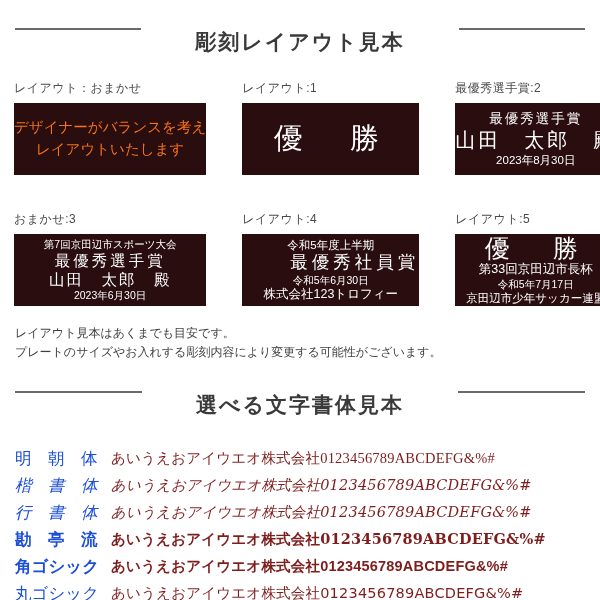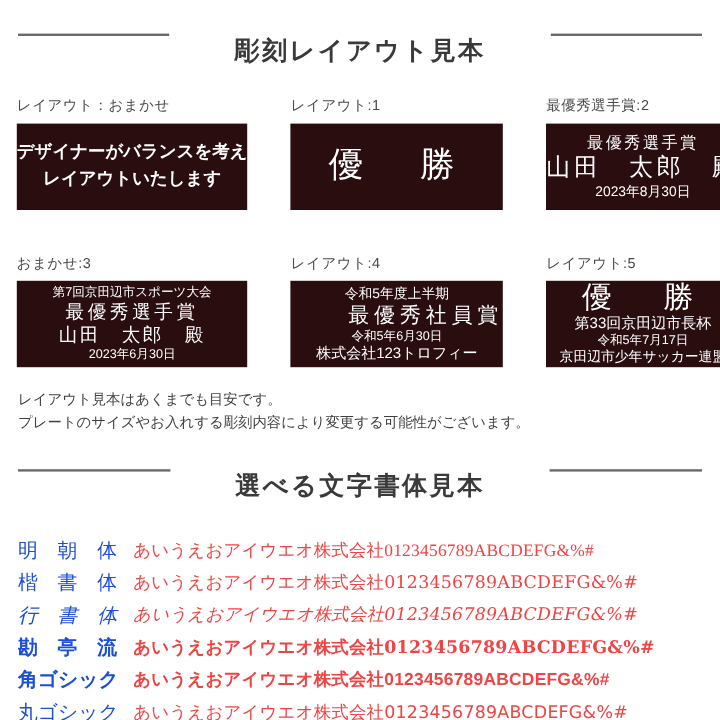--- a/index.html
+++ b/index.html
@@ -18,44 +18,44 @@
   }
   
   .grid{margin:0 14px;display:grid;grid-template-columns:repeat(3,1fr);column-gap:15px;row-gap:19px;gap:36px;}
   .cell-label{font-size:12px;color:#4a4a4a;margin-bottom:6px;letter-spacing:0.5px;}
   .plate{
     height:72px;background:#2a0d0f;color:#ffffff;
     display:flex;flex-direction:column;justify-content:center;align-items:center;
     text-align:center;line-height:1.25;overflow:hidden;
   }
   .ln{white-space:nowrap;}
-  .gold{color:#ffffff;font-weight:bold;}
+  .gold{color:#f97316;font-weight:normal;}
   .t11{font-size:10.5px;}
   .t12{font-size:11.5px;}
   .t13{font-size:12.5px;}
   .t14l{font-size:13.5px;letter-spacing:2px;}
   .t15{font-size:14.5px;}
   .t15g{font-size:14.5px;line-height:1.5;}
   .t16l{font-size:15.5px;letter-spacing:3px;}
   .t17l{font-size:15.5px;letter-spacing:2px;}
   .t18l{font-size:17.5px;letter-spacing:4px;margin-left:48px;}
   .t21l{font-size:20px;letter-spacing:3px;}
   .t26l{font-size:25px;letter-spacing:9px;line-height:1.1;}
   .t30l{font-size:29px;letter-spacing:9px;line-height:1.15;}
   
   .notes{margin:18px 14px 0 15px;font-size:12px;color:#3f3f3f;line-height:1.55;}
   .notes p{margin:0;}
   .title-row.second{margin-top:30px;margin-bottom:26px;}
   
   .font-table{margin:0 6px 0 15px;}
   .font-row{display:flex;align-items:center;height:27px;white-space:nowrap;}
   .font-name{width:96px;flex:none;font-size:16.5px;color:#1d4ed8;}
-  .font-sample{font-size:14.5px;color:#ef4444;letter-spacing:0.2px;}
+  .font-sample{font-size:14.5px;color:#7f1d1d;letter-spacing:0.2px;}
   .f-mincho{font-family:"Liberation Serif",serif;}
-  .f-kaisho{font-family:"DejaVu Serif",serif;}
+  .f-kaisho{font-family:"DejaVu Serif",serif;font-style:italic;}
   .f-gyosho{font-family:"DejaVu Serif",serif;font-style:italic;}
   .f-kantei{font-family:"DejaVu Serif",serif;font-weight:bold;}
   .f-kakugo{font-family:"Liberation Sans",sans-serif;font-weight:600;}
   .f-marugo{font-family:"DejaVu Sans",sans-serif;}
 </style>
 </head>
 <body>
 
 <div class="page">
 

